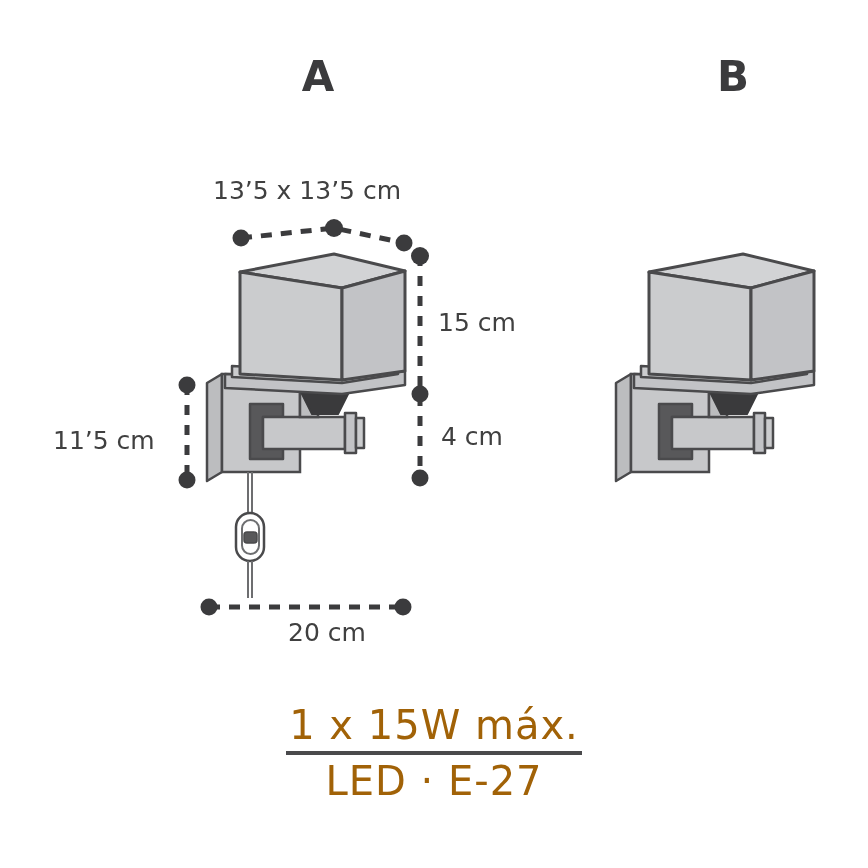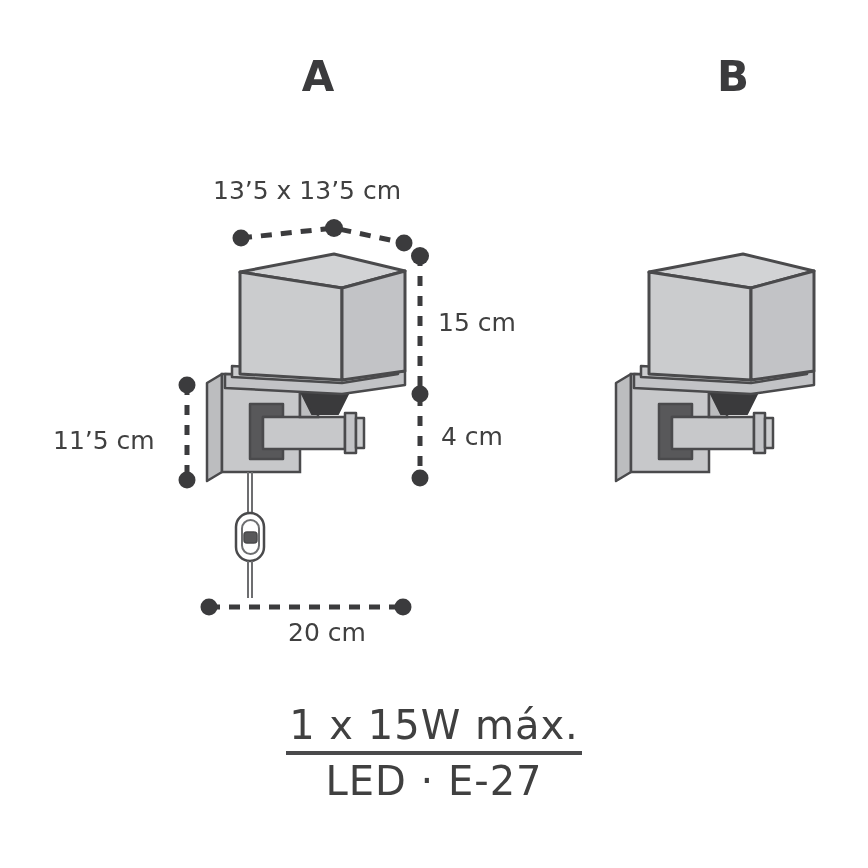--- a/index.html
+++ b/index.html
@@ -52,21 +52,21 @@
     position: absolute;
     left: 0;
     top: 703px;
     width: 868px;
     text-align: center;
   }
   .spec-line {
     font-family: "DejaVu Sans", sans-serif;
     font-weight: normal;
     font-size: 40px;
-    color: #404040;
+    color: #a16207;
     line-height: 1.12;
     letter-spacing: 1px;
   }
   #spec-rule {
     width: 296px;
     height: 4px;
     background: #4a4a4c;
     margin: 3px auto 4px auto;
   }
 </style>

